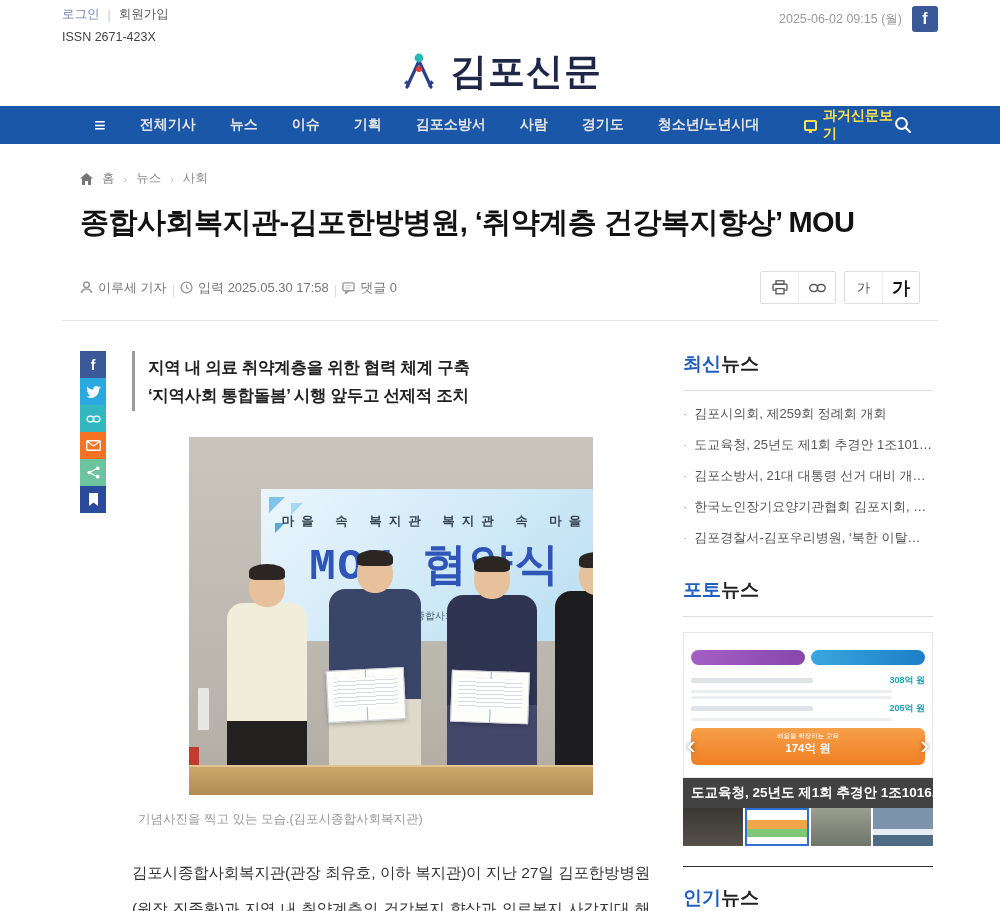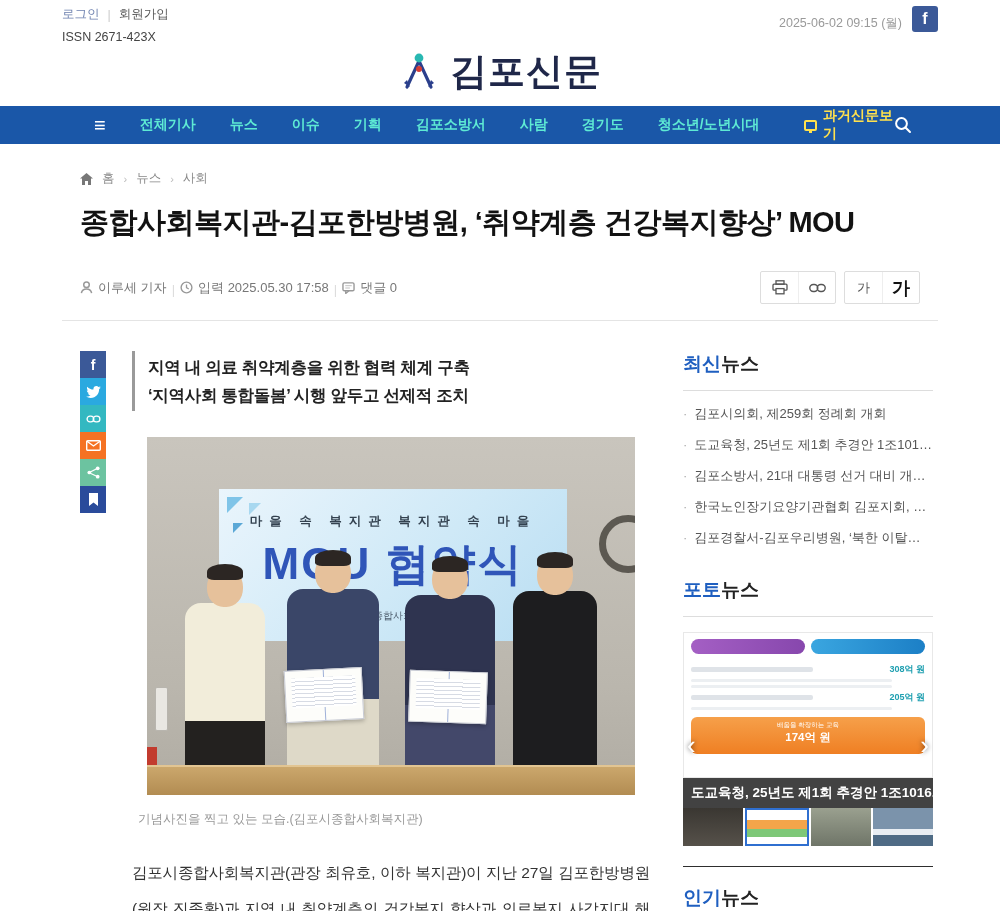--- a/index.html
+++ b/index.html
@@ -6,33 +6,33 @@
   html,body { width:1000px; height:911px; overflow:hidden; background:#fff;
     font-family:"Liberation Sans","DejaVu Sans",sans-serif; }
 
   
   .topbar { padding:6px 62px 0; display:flex; justify-content:space-between; align-items:flex-start; }
   .topbar-left .row1 { font-size:12.5px; display:flex; gap:8px; align-items:center; }
   .login { color:#6b7fae; cursor:pointer; }
   .tb-sep { color:#ccc; }
   .signup { color:#555; cursor:pointer; }
   .issn { margin-top:7px; font-size:12.5px; color:#444; }
-  .topbar-right { display:flex; align-items:flex-end; gap:10px; }
+  .topbar-right { display:flex; align-items:center; gap:10px; }
   .datetime { color:#9a9a9a; font-size:12.5px; }
   .fb-btn { width:26px; height:26px; background:#3b5998; border-radius:3px; color:#fff;
     font-weight:bold; font-size:16px; display:flex; align-items:center; justify-content:center; cursor:pointer; }
 
   
   .logo-row { display:flex; justify-content:center; align-items:center; gap:10px; margin-top:2px; height:52px; }
   .logo-text { font-size:37px; font-weight:800; color:#1f2749; letter-spacing:1px; }
 
   
   .nav { margin-top:8px; background:#1a57a8; height:38px; display:flex; align-items:center; padding:0 36px; }
   .hamburger { color:#fff; font-size:20px; line-height:1; cursor:pointer; margin-left:58px; }
-  .nav-item { color:#5eead4; font-size:14px; font-weight:bold; margin-left:34px; cursor:pointer; white-space:nowrap; }
+  .nav-item { color:#e5e5e5; font-size:14px; font-weight:bold; margin-left:34px; cursor:pointer; white-space:nowrap; }
   .nav-archive { display:flex; align-items:center; gap:6px; margin-left:44px; cursor:pointer; }
   .nav-archive span { color:#ffe14d; font-size:14px; font-weight:bold; }
   .monitor-icon { width:15px; height:11px; border:2px solid #ffe14d; border-radius:2px; position:relative; }
   .monitor-icon:after { content:""; position:absolute; left:3px; right:3px; bottom:-4px; height:2px; background:#ffe14d; }
   .search-btn { margin-left:auto; margin-right:52px; cursor:pointer; display:flex; }
 
   
   .breadcrumb { padding:26px 80px 0; display:flex; align-items:center; gap:9px; font-size:12.5px; color:#888; }
   .crumb-sep { color:#bbb; font-size:11px; }
   .crumb { cursor:pointer; }
@@ -58,22 +58,22 @@
   .share-btn { width:26px; height:27px; display:flex; align-items:center; justify-content:center;
     color:#fff; font-weight:bold; font-size:14px; cursor:pointer; }
   .article-col { width:518px; flex:none; }
   .sidebar { width:250px; flex:none; margin-left:33px; }
 
   
   .lead { border-left:3px solid #9a9a9a; padding:2px 0 2px 13px; font-size:16.5px; font-weight:bold;
     color:#222; line-height:1.7; letter-spacing:-0.3px; }
 
   
-  .photo { position:relative; width:488px; height:358px; margin:26px auto 16px;
-    background:linear-gradient(180deg,#c9c5bd 0%,#bab6ad 70%,#b0aca3 100%); overflow:hidden; }
+  .photo { position:relative; width:404px; height:358px; margin:26px auto 16px;
+    background:linear-gradient(180deg,#c9c5bd 0%,#bab6ad 70%,#b0aca3 100%); overflow:hidden;font-family:Liberation Mono, monospace; }
   .banner { position:absolute; left:72px; top:52px; width:348px; height:152px;
     background:linear-gradient(135deg,#eaf5fc 0%,#cfe9f7 55%,#b8ddf2 100%); }
   .banner .tri1 { position:absolute; left:8px; top:8px; width:0; height:0;
     border-left:16px solid #7fc4e8; border-bottom:16px solid transparent; }
   .banner .tri2 { position:absolute; left:30px; top:14px; width:0; height:0;
     border-left:12px solid #a8d8f0; border-bottom:12px solid transparent; }
   .banner .tri3 { position:absolute; left:14px; top:34px; width:0; height:0;
     border-left:10px solid #5ba8d6; border-bottom:10px solid transparent; }
   .banner-top { position:absolute; top:24px; width:100%; text-align:center; font-size:12.5px;
     letter-spacing:7px; color:#33414f; font-weight:bold; white-space:nowrap; }
@@ -106,21 +106,21 @@
   .side-title { display:flex; font-size:19px; font-weight:800; padding-bottom:13px; border-bottom:1px solid #ddd; }
   .side-title .accent { color:#1f5fc0; }
   .side-title .rest { color:#222; }
   .latest-list { margin-top:7px; }
   .latest-item { padding:6.5px 0; font-size:13px; color:#555; white-space:nowrap; overflow:hidden;
     text-overflow:ellipsis; cursor:pointer; }
   .latest-item:before { content:"·"; color:#aaa; margin-right:7px; }
 
   .pn-section { margin-top:24px; }
   .pn-widget { position:relative; margin-top:15px; width:250px; cursor:pointer; }
-  .pn-image { height:146px; background:#fff; border:1px solid #e8e8e8; padding:6px 7px; overflow:hidden; }
+  .pn-image { height:146px; background:#fff; border:1px solid #e8e8e8; padding:17px 7px; overflow:hidden; }
   .pn-pills { display:flex; gap:6px; }
   .pn-pill { height:15px; border-radius:8px; flex:1; }
   .pill-purple { background:linear-gradient(90deg,#a45fc4,#8747ad); }
   .pill-blue { background:linear-gradient(90deg,#3aa6e0,#1c7fc6); }
   .pn-stats { display:flex; gap:10px; margin-top:6px; }
   .pn-col { flex:1; }
   .pn-stat { display:flex; justify-content:space-between; align-items:center; margin-top:3px; }
   .pn-stat-bar { width:52%; height:5px; background:#dfe3e8; border-radius:2px; }
   .pn-stat-val { font-size:9px; font-weight:bold; color:#1e9fb0; white-space:nowrap; }
   .pn-subline { height:3px; background:#eceff2; border-radius:2px; margin-top:3px; width:86%; }

